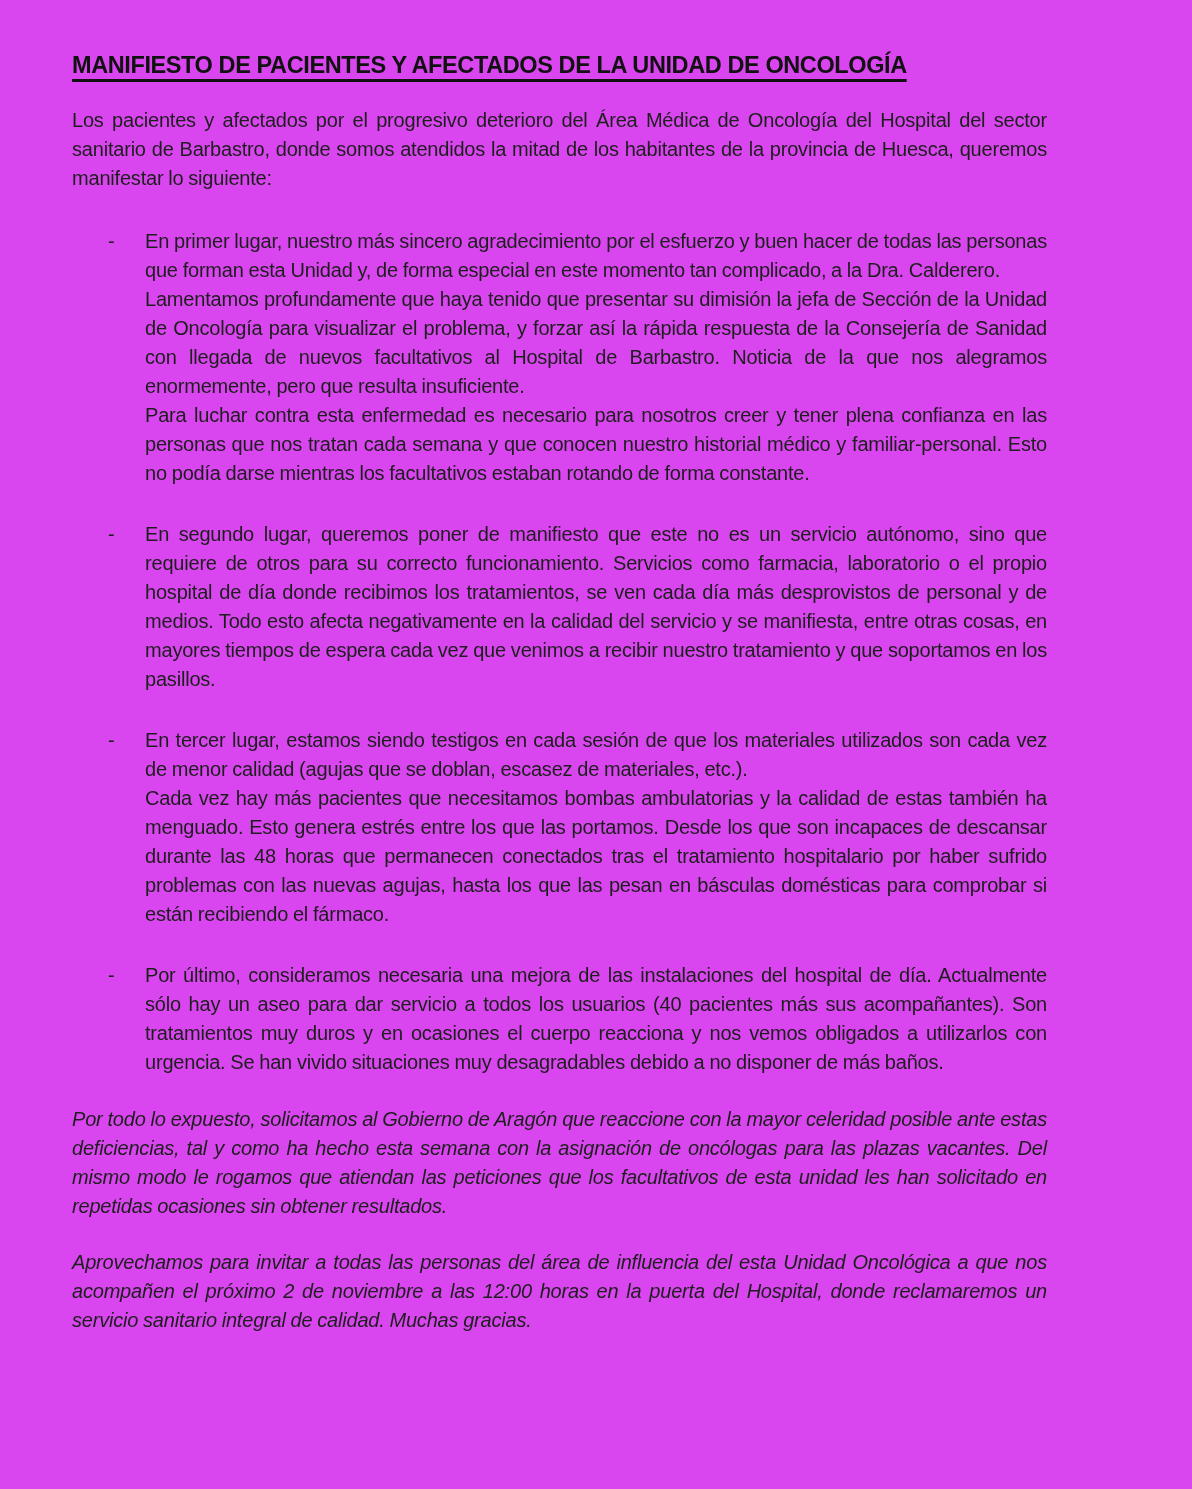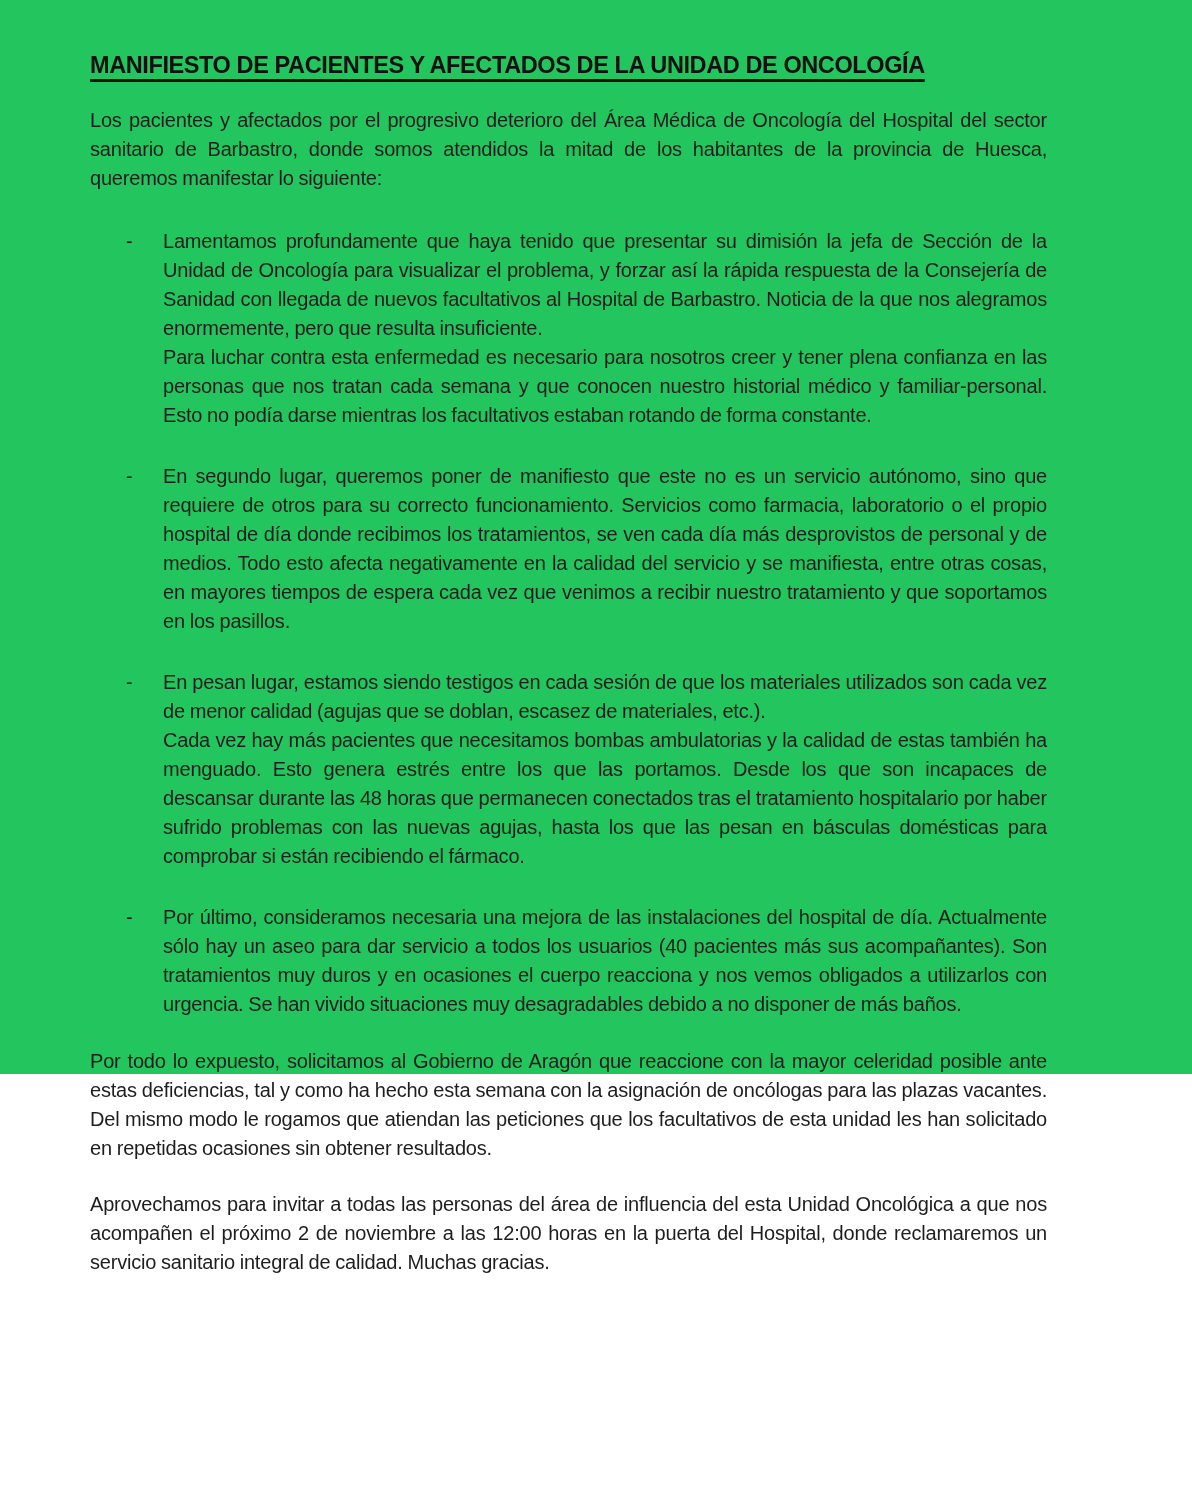--- a/index.html
+++ b/index.html
@@ -7,23 +7,23 @@
   body {
     width: 1192px;
     height: 1489px;
     overflow: hidden;
     font-family: "Liberation Sans", sans-serif;
     color: #1e1e1e;
     -webkit-font-smoothing: antialiased;
   }
   .page {
     width: 1192px;
-    height: 1074px;
-    background: #22c55e;
-    padding: 44px 145px 30px 90px;
+    height: 1489px;
+    background: #d946ef;
+    padding: 44px 145px 30px 72px;
   }
   .title {
     font-size: 23.5px;
     font-weight: bold;
     letter-spacing: -0.4px;
     color: #111111;
     line-height: 42px;
     margin-bottom: 20px;
   }
   .title .title-line {
@@ -57,20 +57,21 @@
     flex: 0 0 73px;
     padding-left: 36px;
   }
   .bullet-body { flex: 1 1 auto; }
   .bullet-body p {
     text-align: justify;
   }
   .closing p {
     text-align: justify;
     margin-bottom: 27px;
+    font-style: italic;
   }
   .closing p:last-child { margin-bottom: 0; }
 </style>
 </head>
 <body>
 
 <div class="page">
 
   <h1 class="title">
     <span class="title-line">MANIFIESTO DE PACIENTES Y AFECTADOS DE LA UNIDAD DE ONCOLOGÍA</span><br>
@@ -78,36 +79,37 @@
 
   <div class="body-text">
 
     <p class="para">Los pacientes y afectados por el progresivo deterioro del Área Médica de Oncología del Hospital del sector sanitario de Barbastro, donde somos atendidos la mitad de los habitantes de la provincia de Huesca, queremos manifestar lo siguiente:</p>
 
     <div class="bullet-list">
 
       <div class="bullet">
         <span class="bullet-marker">-</span>
         <div class="bullet-body">
+          <p>En primer lugar, nuestro más sincero agradecimiento por el esfuerzo y buen hacer de todas las personas que forman esta Unidad y, de forma especial en este momento tan complicado, a la Dra. Calderero.</p>
           <p>Lamentamos profundamente que haya tenido que presentar su dimisión la jefa de Sección de la Unidad de Oncología para visualizar el problema, y forzar así la rápida respuesta de la Consejería de Sanidad con llegada de nuevos facultativos al Hospital de Barbastro. Noticia de la que nos alegramos enormemente, pero que resulta insuficiente.</p>
           <p>Para luchar contra esta enfermedad es necesario para nosotros creer y tener plena confianza en las personas que nos tratan cada semana y que conocen nuestro historial médico y familiar-personal. Esto no podía darse mientras los facultativos estaban rotando de forma constante.</p>
         </div>
       </div>
 
       <div class="bullet">
         <span class="bullet-marker">-</span>
         <div class="bullet-body">
           <p>En segundo lugar, queremos poner de manifiesto que este no es un servicio autónomo, sino que requiere de otros para su correcto funcionamiento. Servicios como farmacia, laboratorio o el propio hospital de día donde recibimos los tratamientos, se ven cada día más desprovistos de personal y de medios. Todo esto afecta negativamente en la calidad del servicio y se manifiesta, entre otras cosas, en mayores tiempos de espera cada vez que venimos a recibir nuestro tratamiento y que soportamos en los pasillos.</p>
         </div>
       </div>
 
       <div class="bullet">
         <span class="bullet-marker">-</span>
         <div class="bullet-body">
-          <p>En pesan lugar, estamos siendo testigos en cada sesión de que los materiales utilizados son cada vez de menor calidad (agujas que se doblan, escasez de materiales, etc.).</p>
+          <p>En tercer lugar, estamos siendo testigos en cada sesión de que los materiales utilizados son cada vez de menor calidad (agujas que se doblan, escasez de materiales, etc.).</p>
           <p>Cada vez hay más pacientes que necesitamos bombas ambulatorias y la calidad de estas también ha menguado. Esto genera estrés entre los que las portamos. Desde los que son incapaces de descansar durante las 48 horas que permanecen conectados tras el tratamiento hospitalario por haber sufrido problemas con las nuevas agujas, hasta los que las pesan en básculas domésticas para comprobar si están recibiendo el fármaco.</p>
         </div>
       </div>
 
       <div class="bullet">
         <span class="bullet-marker">-</span>
         <div class="bullet-body">
           <p>Por último, consideramos necesaria una mejora de las instalaciones del hospital de día. Actualmente sólo hay un aseo para dar servicio a todos los usuarios (40 pacientes más sus acompañantes). Son tratamientos muy duros y en ocasiones el cuerpo reacciona y nos vemos obligados a utilizarlos con urgencia. Se han vivido situaciones muy desagradables debido a no disponer de más baños.</p>
         </div>
       </div>

